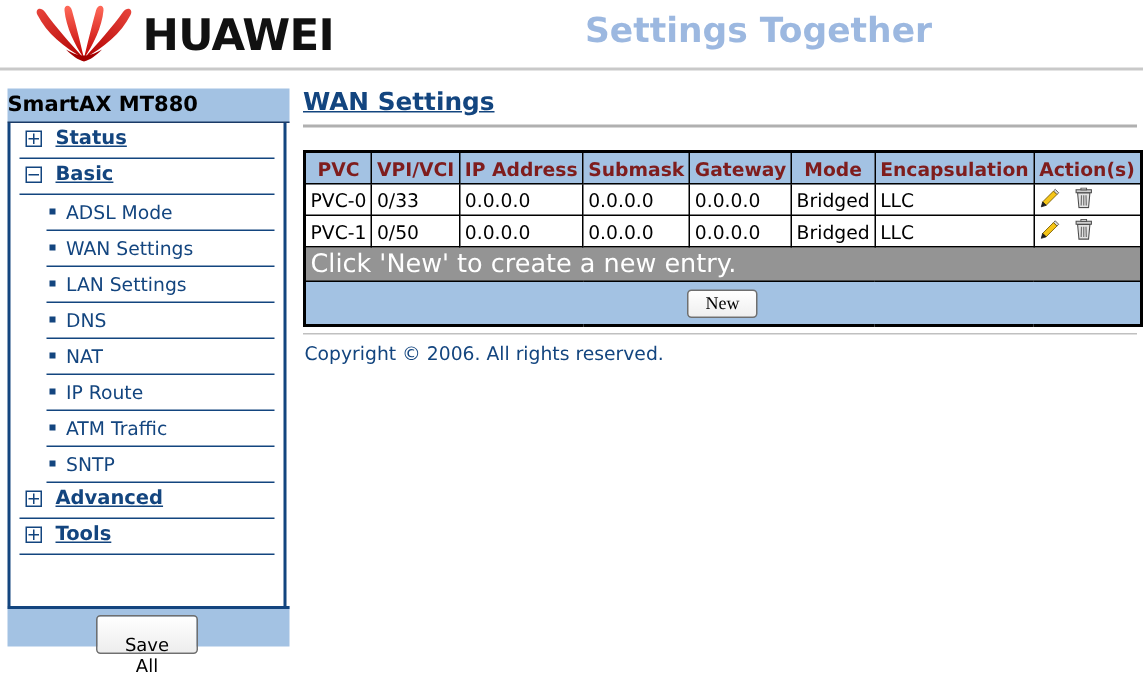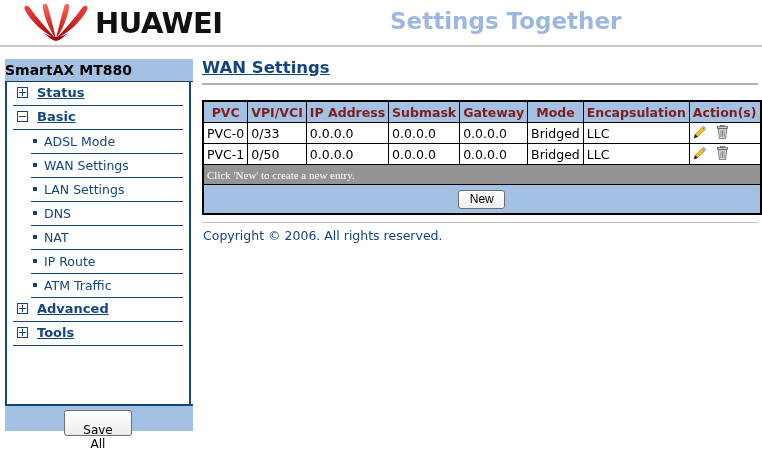--- a/index.html
+++ b/index.html
@@ -151,37 +151,36 @@
   td.actions { text-align: left; padding-left: 4px; }
   .icon-btn {
     display: inline-block; vertical-align: middle;
     cursor: pointer; margin-right: 5px;
   }
   tr.hint-row td {
     background: #949494;
     color: #ffffff;
     border: 1px solid #000000;
     height: 17px;
-    font-size: 11px;
-    font-family: Liberation Serif, serif;
+    font-size: 17px;
   }
   tr.new-row td {
     background: #a3c2e3;
     border: 1px solid #000000;
     text-align: center;
     height: 24px;
     padding: 2px;
   }
   .new-btn {
     width: 47px; height: 19px;
     background: linear-gradient(#ffffff, #efefef);
     border: 1px solid #6f6f6f;
     border-radius: 3px;
     font-size: 12px; color: #000;
-    font-family: Liberation Sans, sans-serif;
+    font-family: Liberation Serif, serif;
     cursor: pointer; padding: 0;
   }
 
   .footer-rule {
     position: absolute; left: 202px; top: 222px; width: 556px; height: 1px;
     background: #c0c0c0;
   }
   .copyright {
     position: absolute; left: 203px; top: 228px;
     font-size: 12.5px; color: #13457f;
@@ -258,20 +257,24 @@
         <span class="sb-leaf-label">NAT</span>
       </div>
       <div class="sb-row leaf">
         <span class="sb-bullet"></span>
         <span class="sb-leaf-label">IP Route</span>
       </div>
       <div class="sb-row leaf">
         <span class="sb-bullet"></span>
         <span class="sb-leaf-label">ATM Traffic</span>
       </div>
+      <div class="sb-row leaf">
+        <span class="sb-bullet"></span>
+        <span class="sb-leaf-label">SNTP</span>
+      </div>
 
       <div class="sb-row">
         <span class="tw-icon plus"></span>
         <span class="sb-group-label">Advanced</span>
       </div>
 
       <div class="sb-row">
         <span class="tw-icon plus"></span>
         <span class="sb-group-label">Tools</span>
       </div>

